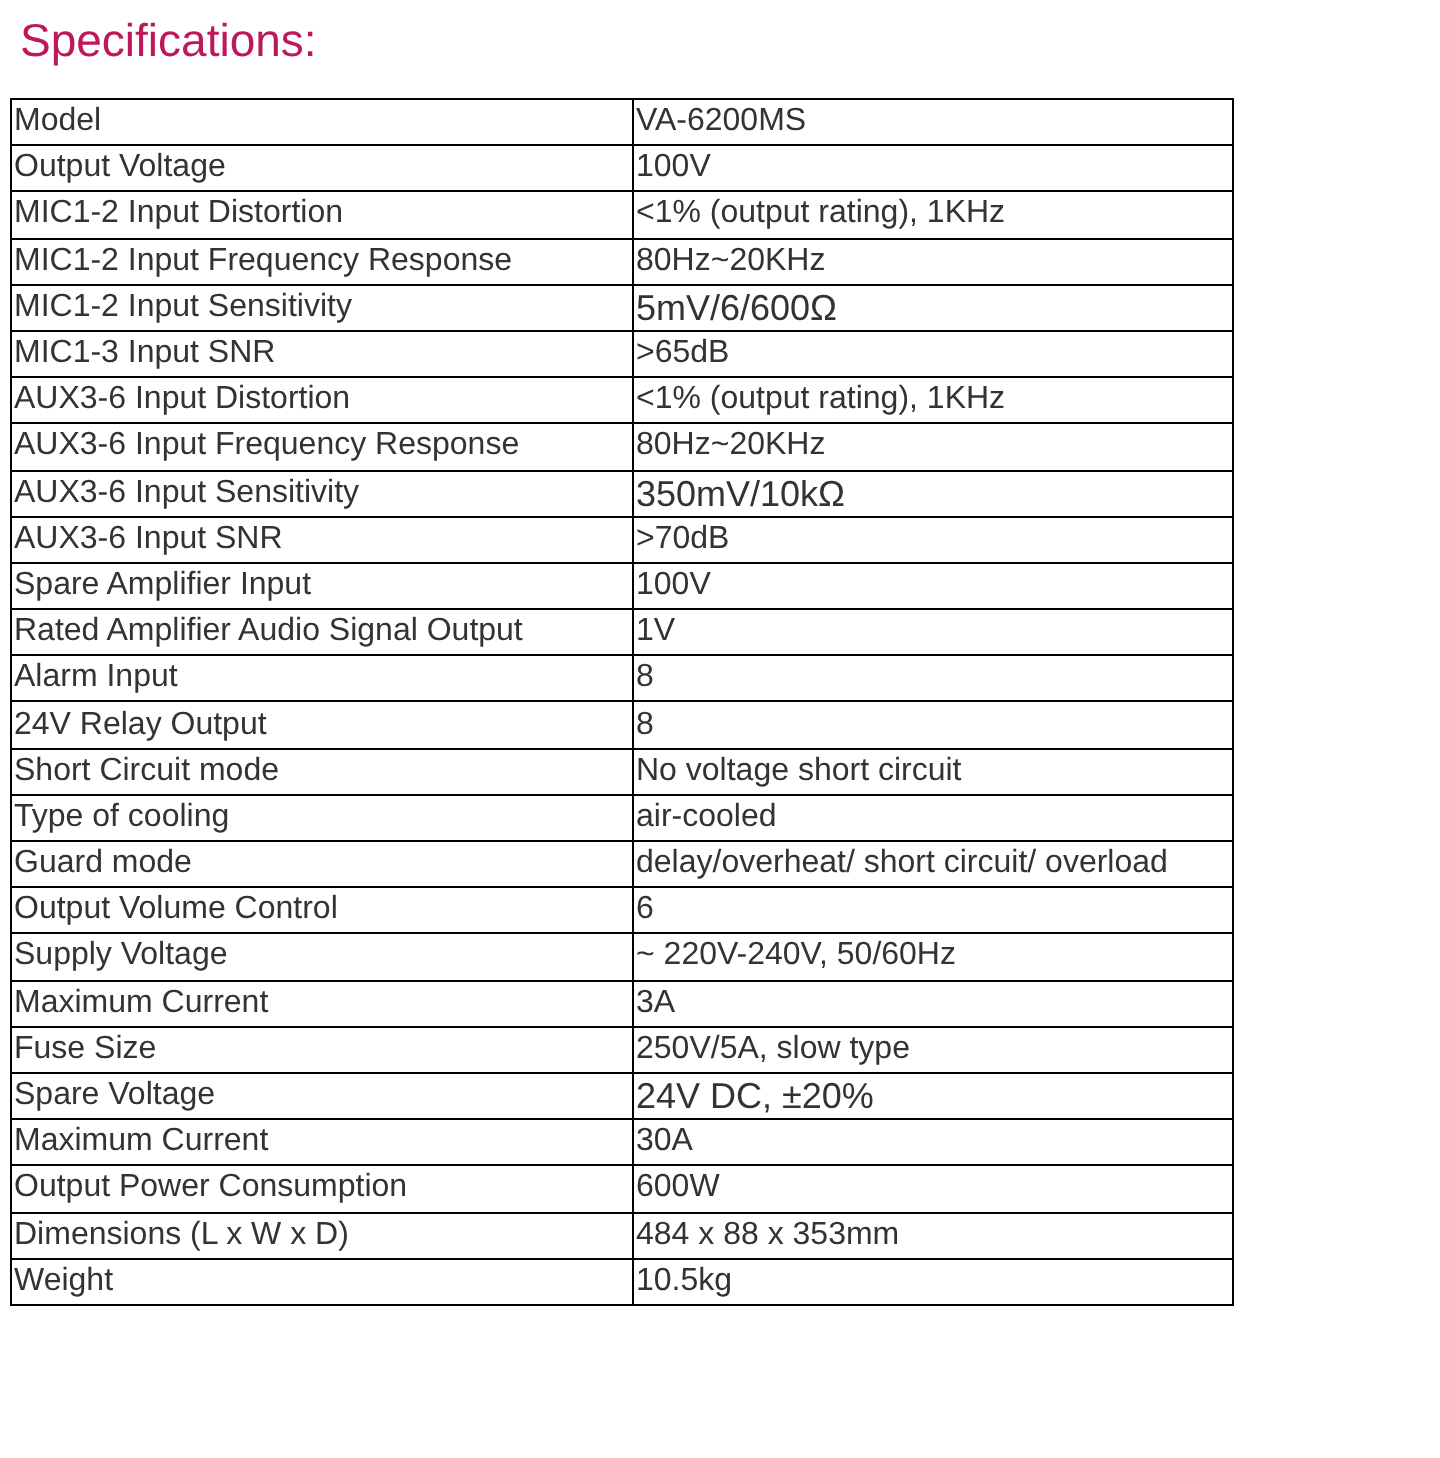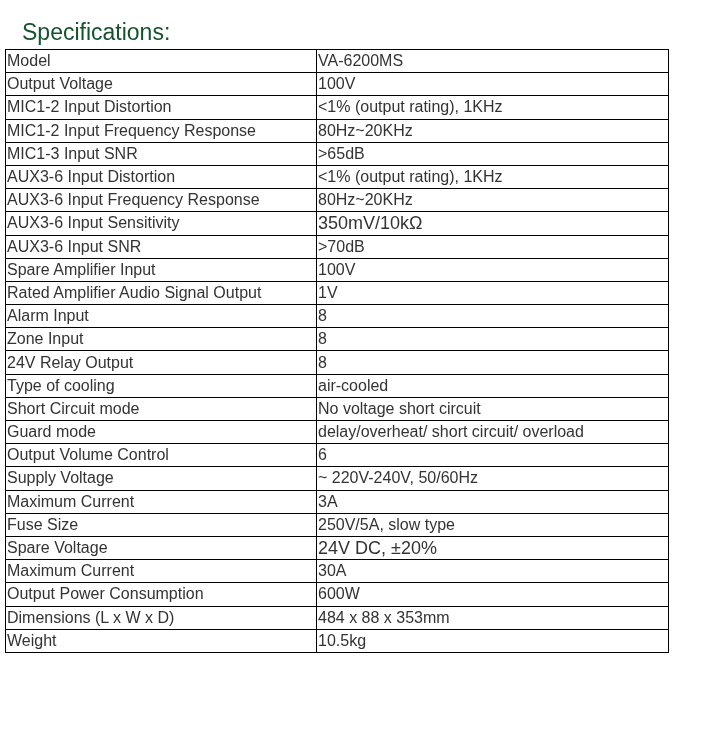--- a/index.html
+++ b/index.html
@@ -1,20 +1,20 @@
 <!DOCTYPE html>
 <html><head>
 <meta charset="utf-8">
 <style>
   html, body { margin: 0; padding: 0; background: #ffffff; }
   body { width: 720px; height: 729px; position: relative; overflow: hidden;
          font-family: "Liberation Sans", sans-serif; color: #333333; }
   .title { position: absolute; left: 6px; top: 2px; font-size: 23px; line-height: 28px;
-           color: #14532d; margin: 16px; font-weight: normal; }
-  table.spec { position: absolute; left: 5px; top: 49px; width: 664px;
+           color: #be185d; margin: 4px; font-weight: normal; }
+  table.spec { position: absolute; left: 5px; top: 49px; width: 612px;
                border-collapse: collapse; table-layout: fixed; }
   table.spec td { border: 1px solid #000000; padding: 0 0 0 1px; height: 22.2px;
                   line-height: 20px; font-size: 16px; color: #333333;
                   white-space: nowrap; overflow: hidden; vertical-align: middle; }
   table.spec td.k { width: 309px; }
   table.spec td.v.big { font-size: 18px; }
 </style>
 </head>
 <body>
 
@@ -30,20 +30,24 @@
         <td class="k">Output Voltage</td>
         <td class="v">100V</td>
       </tr>
       <tr>
         <td class="k">MIC1-2 Input Distortion</td>
         <td class="v">&lt;1% (output rating), 1KHz</td>
       </tr>
       <tr>
         <td class="k">MIC1-2 Input Frequency Response</td>
         <td class="v">80Hz~20KHz</td>
+      </tr>
+      <tr>
+        <td class="k">MIC1-2 Input Sensitivity</td>
+        <td class="v big">5mV/6/600Ω</td>
       </tr>
       <tr>
         <td class="k">MIC1-3 Input SNR</td>
         <td class="v">&gt;65dB</td>
       </tr>
       <tr>
         <td class="k">AUX3-6 Input Distortion</td>
         <td class="v">&lt;1% (output rating), 1KHz</td>
       </tr>
       <tr>
@@ -64,34 +68,30 @@
       </tr>
       <tr>
         <td class="k">Rated Amplifier Audio Signal Output</td>
         <td class="v">1V</td>
       </tr>
       <tr>
         <td class="k">Alarm Input</td>
         <td class="v">8</td>
       </tr>
       <tr>
-        <td class="k">Zone Input</td>
-        <td class="v">8</td>
-      </tr>
-      <tr>
         <td class="k">24V Relay Output</td>
         <td class="v">8</td>
       </tr>
       <tr>
+        <td class="k">Short Circuit mode</td>
+        <td class="v">No voltage short circuit</td>
+      </tr>
+      <tr>
         <td class="k">Type of cooling</td>
         <td class="v">air-cooled</td>
-      </tr>
-      <tr>
-        <td class="k">Short Circuit mode</td>
-        <td class="v">No voltage short circuit</td>
       </tr>
       <tr>
         <td class="k">Guard mode</td>
         <td class="v">delay/overheat/ short circuit/ overload</td>
       </tr>
       <tr>
         <td class="k">Output Volume Control</td>
         <td class="v">6</td>
       </tr>
       <tr>

